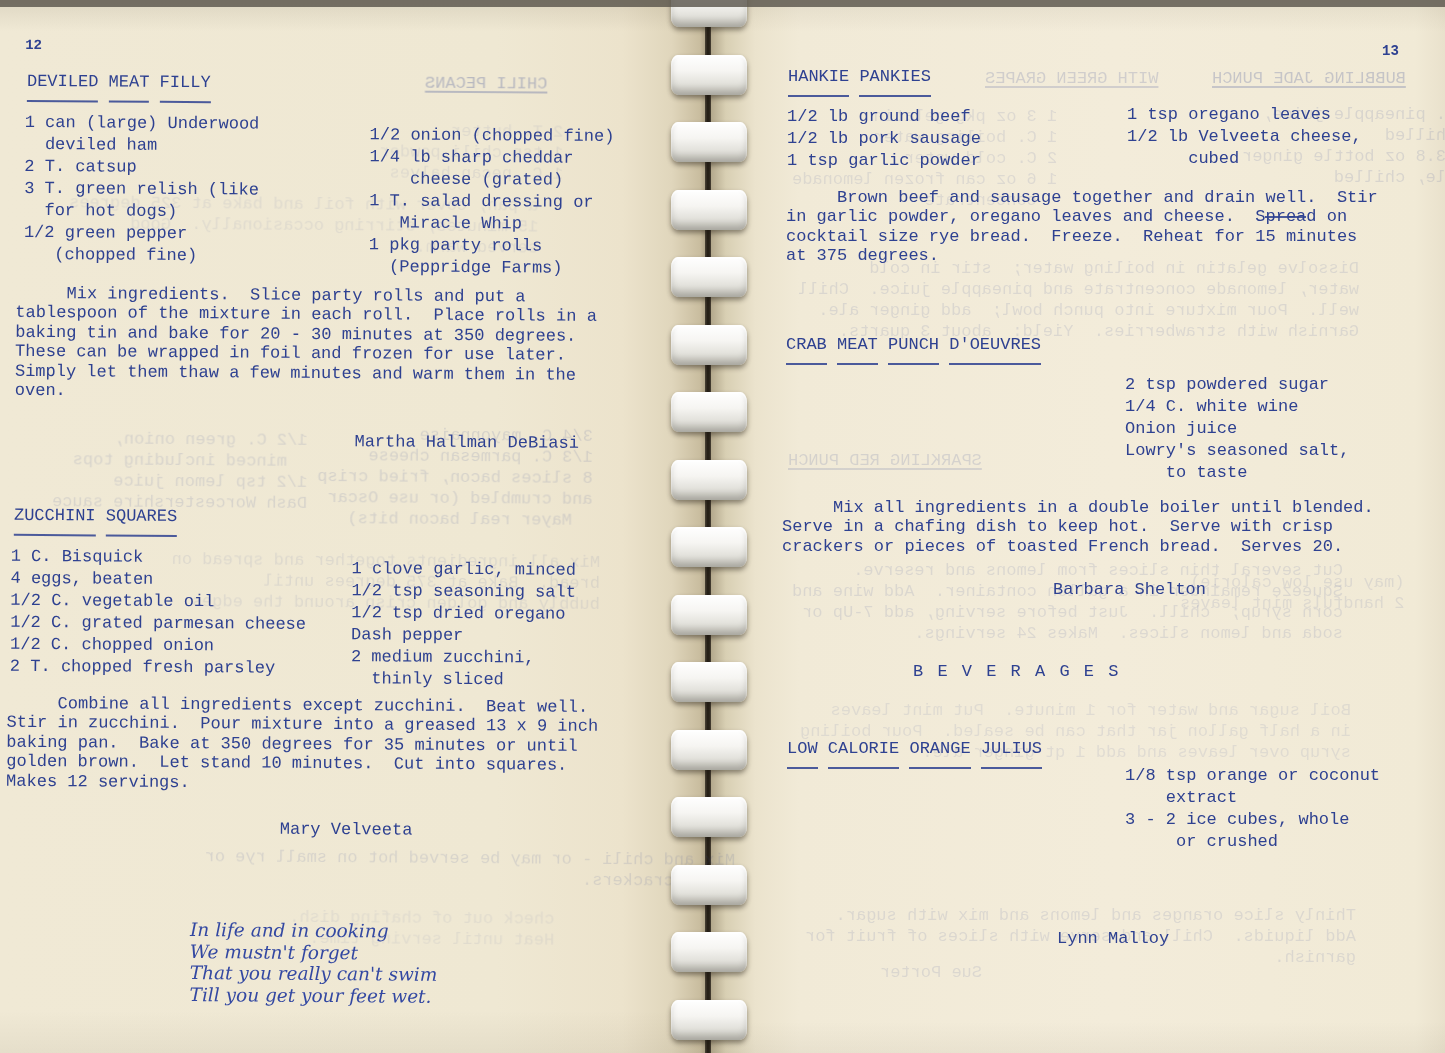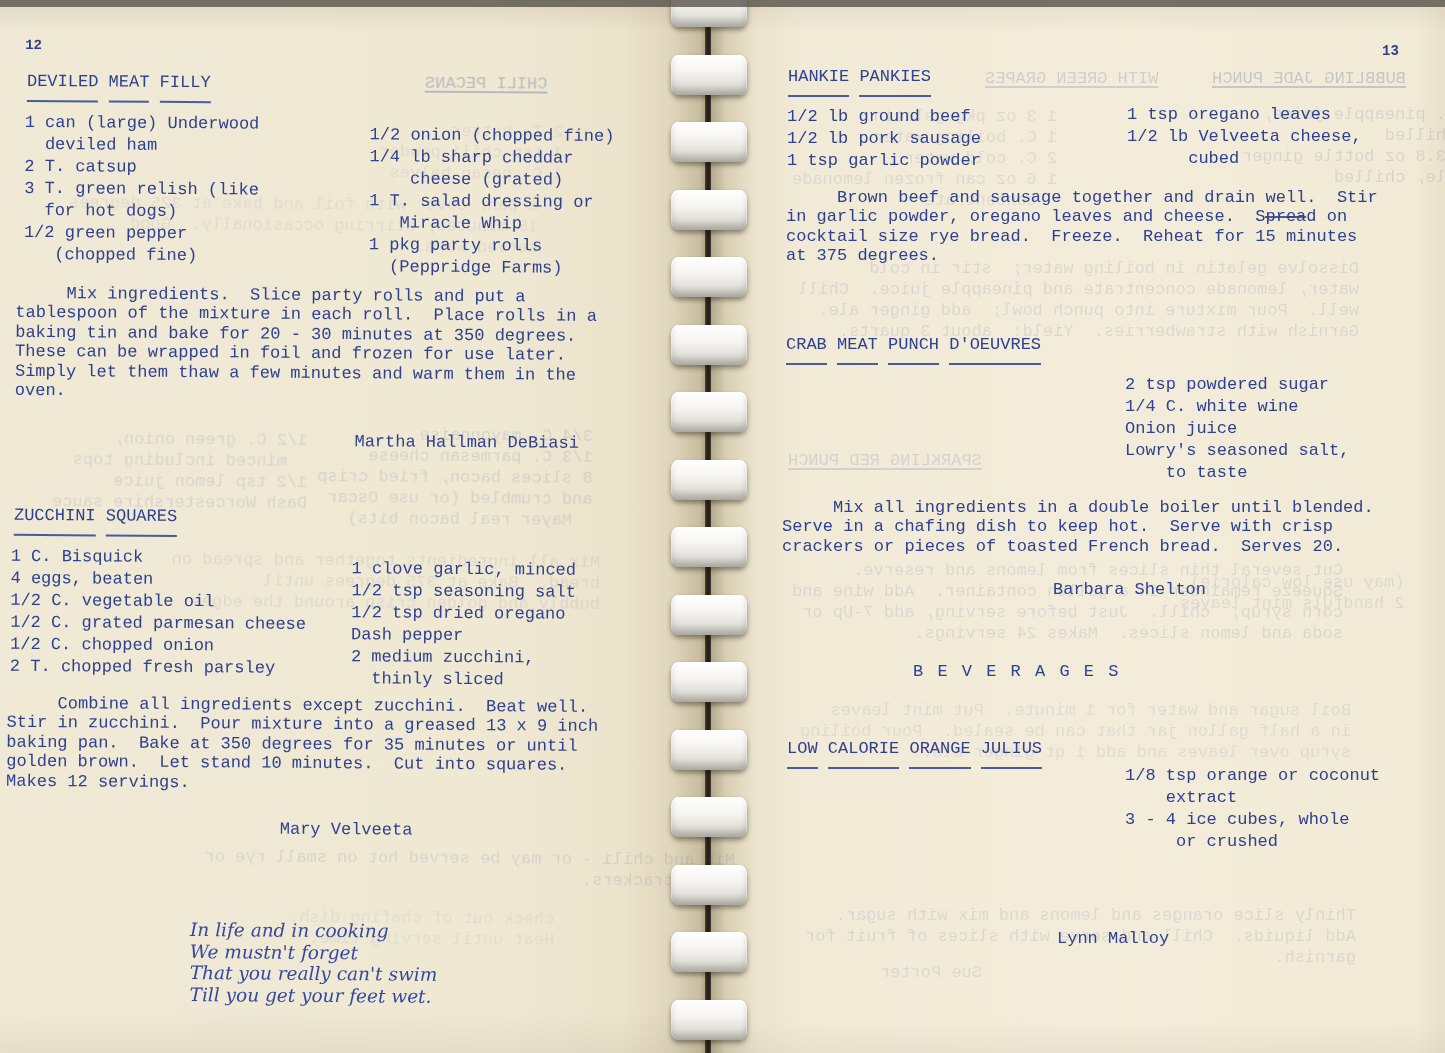--- a/index.html
+++ b/index.html
@@ -197,21 +197,21 @@
     <div class="txt para" style="left:782px;top:498px">     Mix all ingredients in a double boiler until blended.
 Serve in a chafing dish to keep hot.  Serve with crisp
 crackers or pieces of toasted French bread.  Serves 20.</div>
     <div class="txt" style="left:1053px;top:579px">Barbara Shelton</div>
 
     <div class="txt spaced" style="left:913px;top:661px">B E V E R A G E S</div>
 
     <div class="txt heading" style="left:787px;top:738px"><span class="uw">LOW</span> <span class="uw">CALORIE</span> <span class="uw">ORANGE</span> <span class="uw">JULIUS</span></div>
     <div class="txt ing" style="left:1125px;top:765px">1/8 tsp orange or coconut
     extract
-3 - 4 ice cubes, whole
+3 - 2 ice cubes, whole
      or crushed</div>
     <div class="txt" style="left:1057px;top:928px">Lynn Malloy</div>
   </div>
 
   <div class="loop" style="top:-13px"></div>
   <div class="loop" style="top:55px"></div>
   <div class="loop" style="top:122px"></div>
   <div class="loop" style="top:190px"></div>
   <div class="loop" style="top:257px"></div>
   <div class="loop" style="top:325px"></div>

